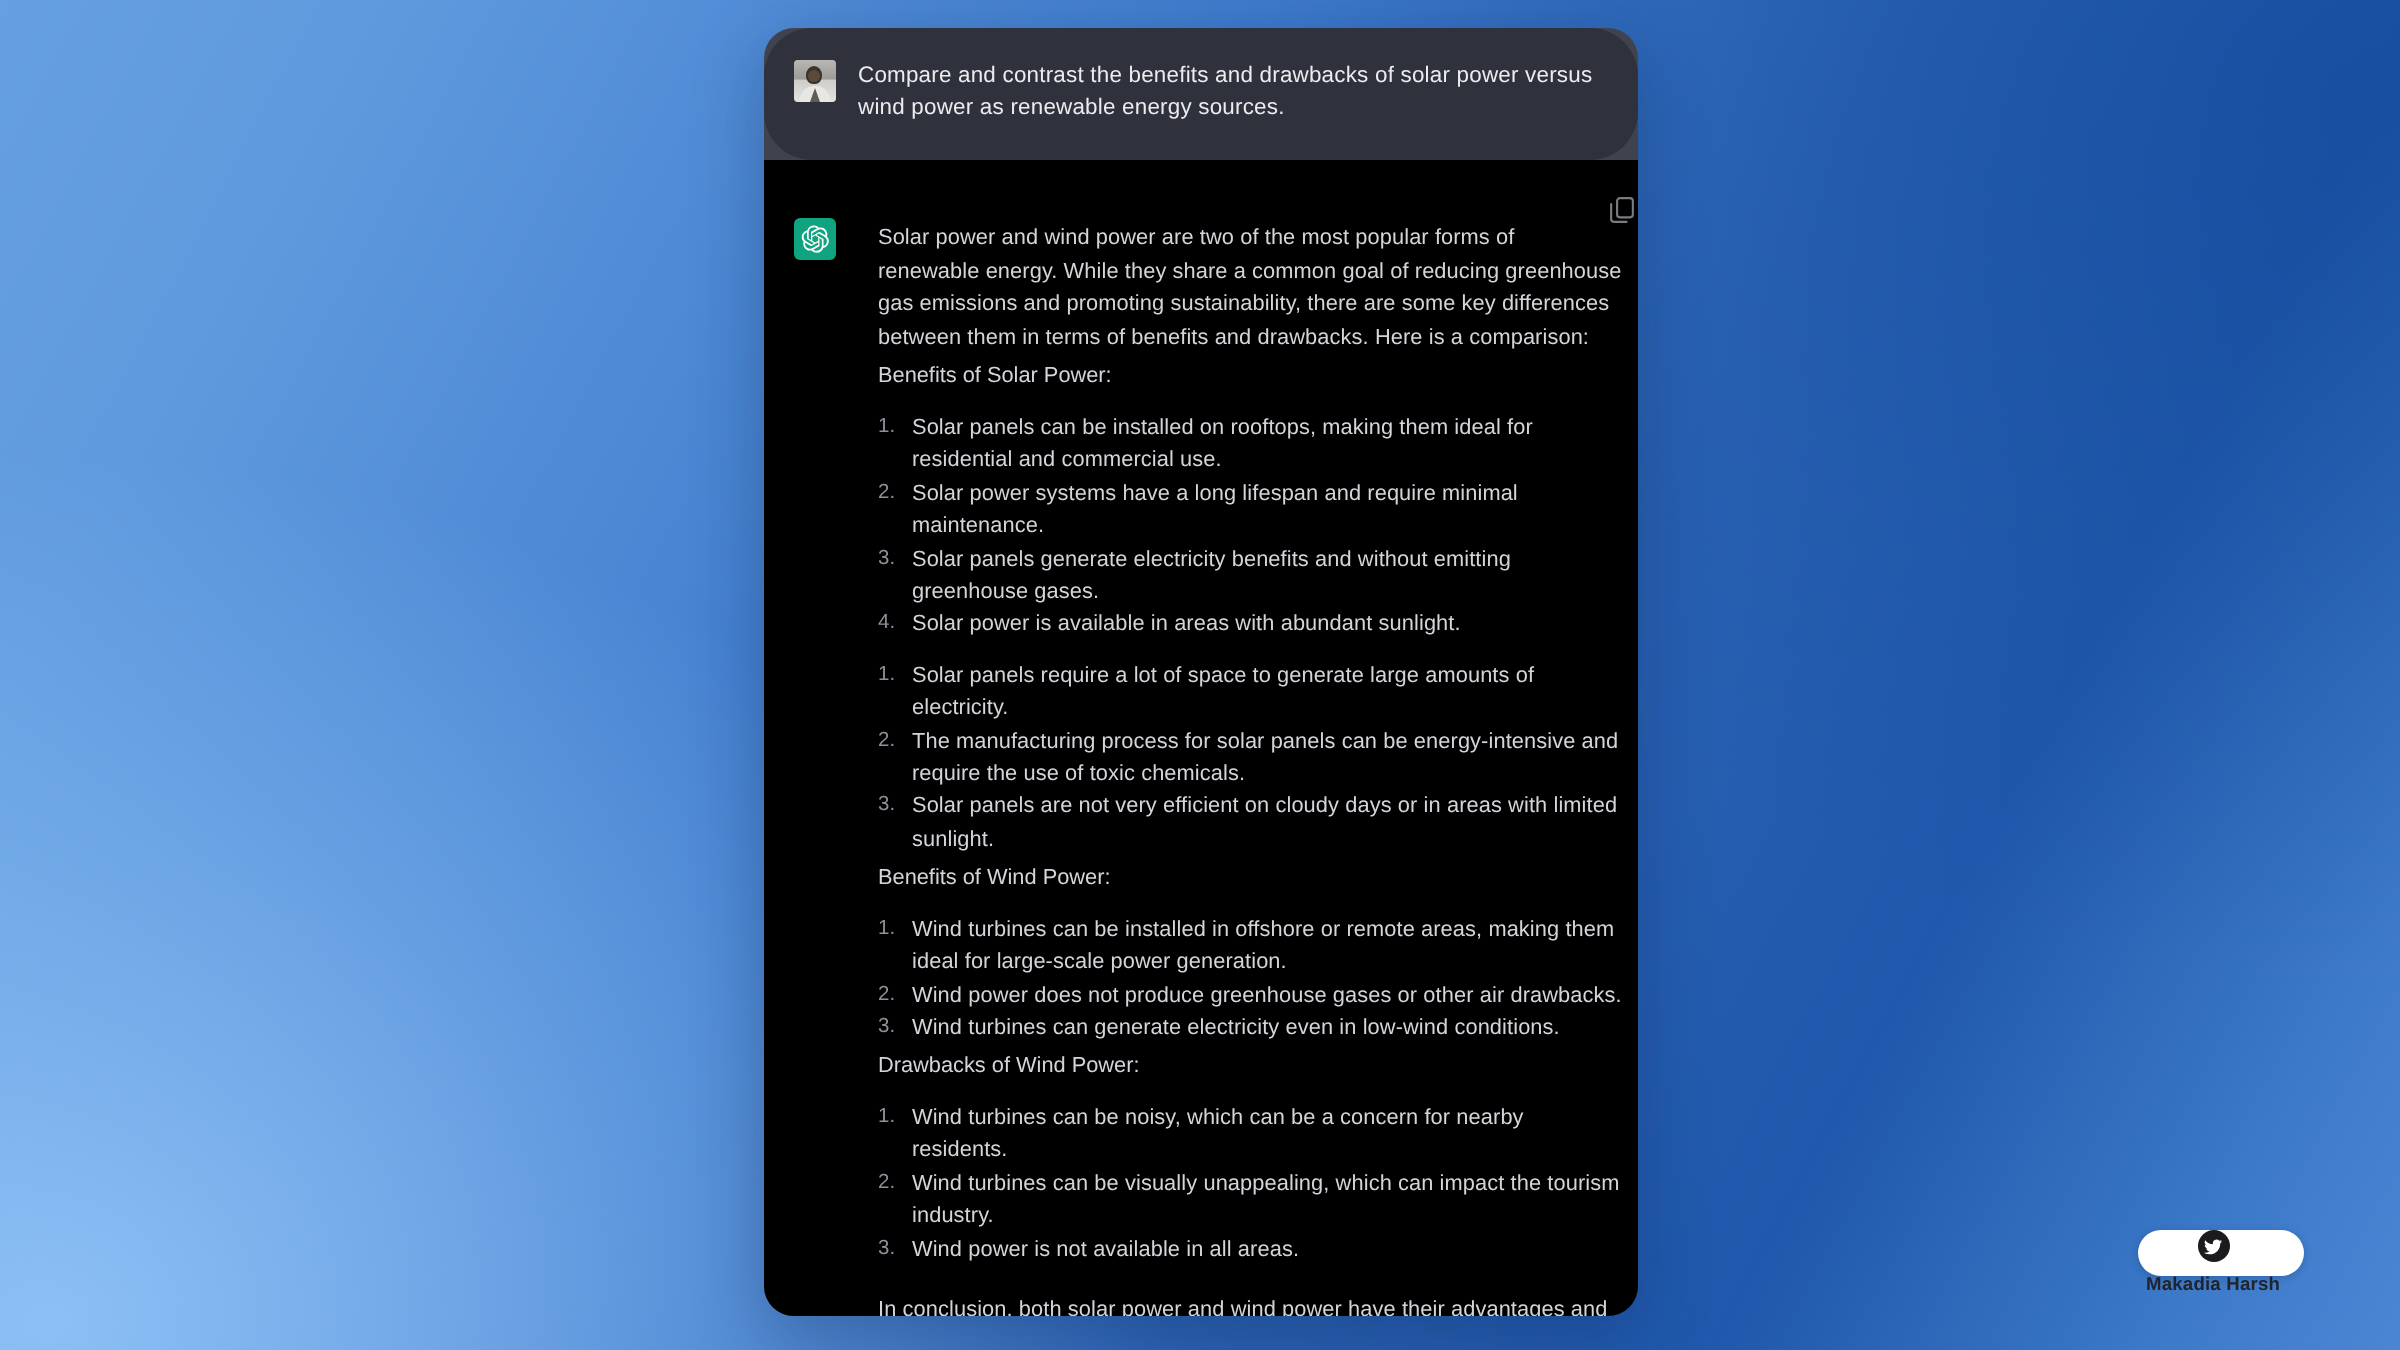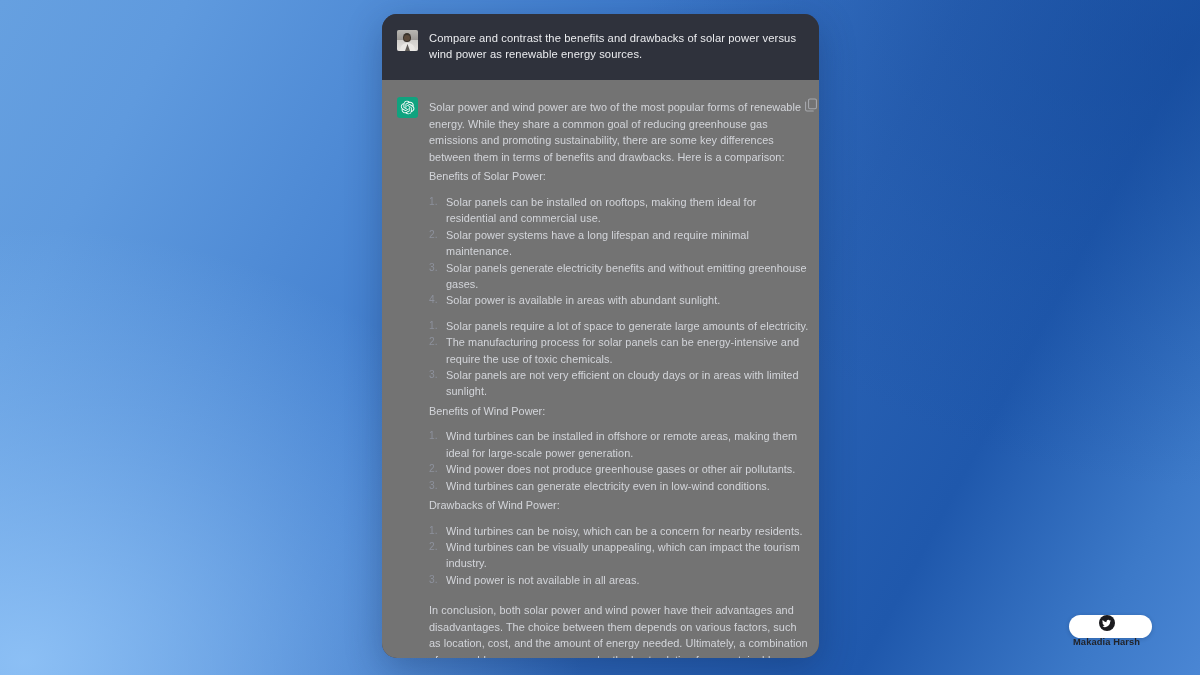--- a/index.html
+++ b/index.html
@@ -50,20 +50,21 @@
   }
 
   
   .prompt-block {
     background: #2f323c;
     display: flex;
     align-items: flex-start;
     gap: 11px;
     padding: 16px 18px 18px 15px;
     flex: 0 0 auto;
+    border-radius: 24px;
   }
 
   .user-avatar {
     width: 21px;
     height: 21px;
     flex: 0 0 21px;
     border-radius: 2px;
     overflow: hidden;
     background: #6e6f74;
     position: relative;
@@ -105,25 +106,25 @@
     color: #ebecef;
     font-size: 11.2px;
     line-height: 15.5px;
     letter-spacing: 0.01em;
     padding-top: 1px;
     max-width: 368px;
   }
 
   
   .response-block {
-    background: #737373;
+    background: #000000;
     display: flex;
     align-items: flex-start;
-    gap: 11px;
-    padding: 17px 8px 20px 15px;
+    gap: 21px;
+    padding: 29px 8px 20px 15px;
     flex: 1 1 auto;
     min-height: 0;
     position: relative;
   }
 
   .assistant-avatar {
     width: 21px;
     height: 21px;
     flex: 0 0 21px;
     border-radius: 3px;
@@ -268,21 +269,21 @@
 
       <ol class="answer-list">
         <li>Solar panels require a lot of space to generate large amounts of electricity.</li>
         <li>The manufacturing process for solar panels can be energy-intensive and require the use of toxic chemicals.</li>
         <li>Solar panels are not very efficient on cloudy days or in areas with limited sunlight.</li>
       </ol>
 
       <div class="section-head">Benefits of Wind Power:</div>
       <ol class="answer-list">
         <li>Wind turbines can be installed in offshore or remote areas, making them ideal for large-scale power generation.</li>
-        <li>Wind power does not produce greenhouse gases or other air pollutants.</li>
+        <li>Wind power does not produce greenhouse gases or other air drawbacks.</li>
         <li>Wind turbines can generate electricity even in low-wind conditions.</li>
       </ol>
 
       <div class="section-head">Drawbacks of Wind Power:</div>
       <ol class="answer-list">
         <li>Wind turbines can be noisy, which can be a concern for nearby residents.</li>
         <li>Wind turbines can be visually unappealing, which can impact the tourism industry.</li>
         <li>Wind power is not available in all areas.</li>
       </ol>
 

